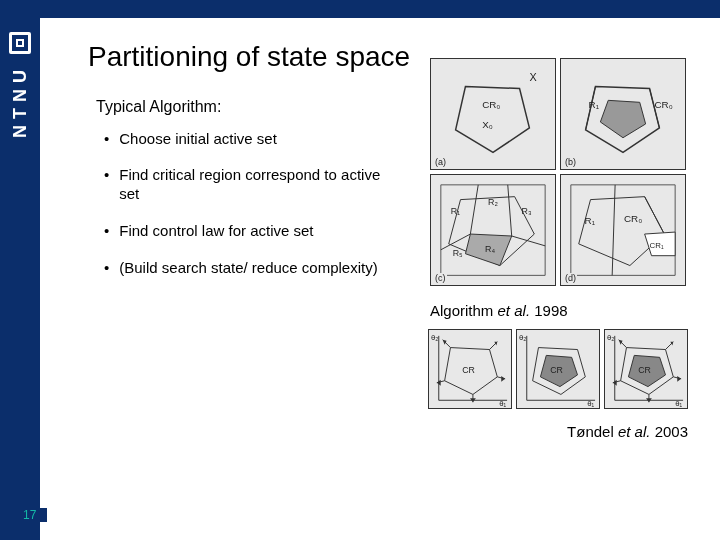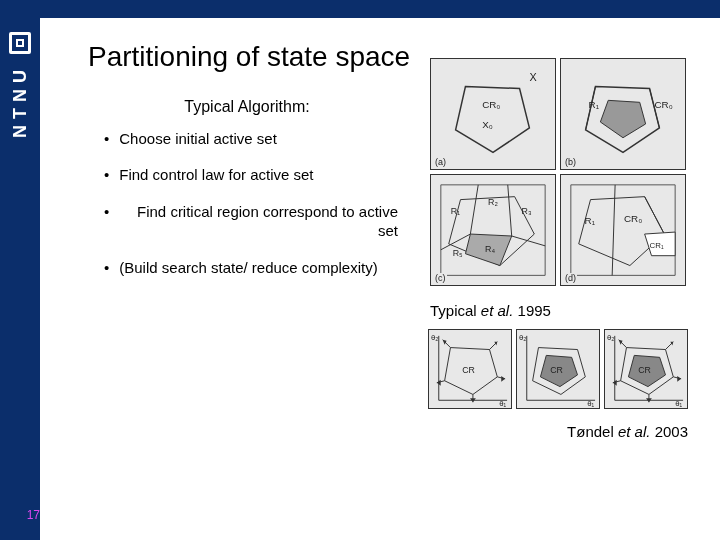--- a/index.html
+++ b/index.html
@@ -47,27 +47,27 @@
     color: #fff;
     writing-mode: vertical-rl;
     transform: rotate(180deg);
     font-size: 18px;
     letter-spacing: 6px;
     font-weight: bold;
     font-family: Arial, sans-serif;
   }
   .page-number {
     position: absolute;
-    left: 16px;
+    left: 23px;
     bottom: 18px;
-    color: #d946ef;
+    color: #14b8a6;
     background: #0b2e6b;
     font-size: 12px;
     width: 24px;
-    text-align: right;
+    text-align: left;
   }
   .content {
     position: absolute;
     left: 40px;
     top: 18px;
     right: 0;
     bottom: 0;
     padding: 22px 20px 8px 48px;
   }
   .title {
@@ -81,26 +81,24 @@
     display: flex;
     gap: 18px;
   }
   .left-col {
     flex: 0 0 310px;
   }
   .subhead {
     font-size: 16px;
     margin-left: 8px;
     margin-bottom: 14px;
-    text-align: center;
   }
   ul.bullets {
     list-style: none;
     margin-left: 16px;
-    text-align: right;
   }
   ul.bullets li {
     font-size: 15px;
     line-height: 1.25;
     margin-bottom: 18px;
     display: flex;
   }
   ul.bullets li::before {
     content: "•";
     margin-right: 10px;
@@ -178,24 +176,24 @@
   </h1>
 
   <div class="body-row">
     <div class="left-col">
       <div class="subhead">Typical Algorithm:</div>
       <ul class="bullets">
         <li>
             <span>Choose initial active set</span>
           </li>
         <li>
-            <span>Find control law for active set</span>
+            <span>Find critical region correspond to active set</span>
           </li>
         <li>
-            <span>Find critical region correspond to active set</span>
+            <span>Find control law for active set</span>
           </li>
         <li>
             <span>(Build search state/ reduce complexity)</span>
           </li>
       </ul>
     </div>
 
     <div class="right-col">
       <div class="fig-grid">
         <div class="panel">
@@ -244,21 +242,21 @@
             <polygon points="85,60 116,58 116,82 92,82" fill="#fff" stroke="#333"></polygon>
             <text class="tx" x="24" y="50" font-size="10">R₁</text>
             <text class="tx" x="64" y="48" font-size="10">CR₀</text>
             <text class="tx" x="90" y="74" font-size="8">CR₁</text>
           </svg>
           <span class="panel-label">(d)</span>
         </div>
       </div>
 
       <div class="cite">
-        <span>Typical</span><em> et al. </em><span>1995</span>
+        <span>Algorithm</span><em> et al. </em><span>1998</span>
       </div>
 
       <div class="fig-row3">
         <div class="panel-sm">
           <svg class="poly" viewBox="0 0 84 80">
             <line x1="10" y1="72" x2="80" y2="72" stroke="#333"></line>
             <line x1="10" y1="72" x2="10" y2="6" stroke="#333"></line>
             <polygon points="22,18 62,20 70,48 45,66 16,52" fill="none" stroke="#333"></polygon>
             <line x1="22" y1="18" x2="14" y2="10" stroke="#333"></line>
               <polygon points="14,10 18,11 16,15" fill="#333"></polygon>

